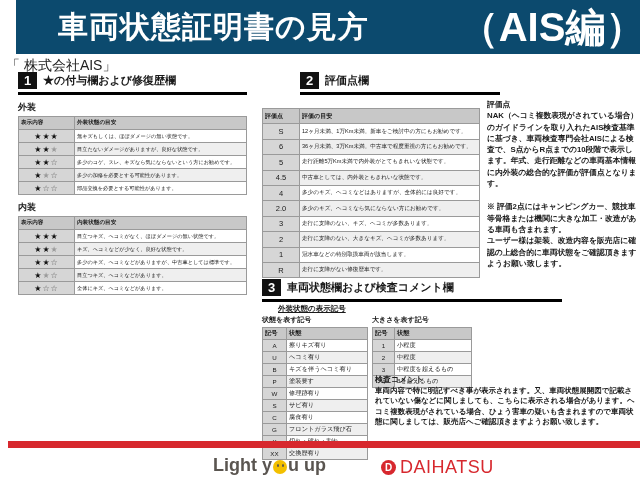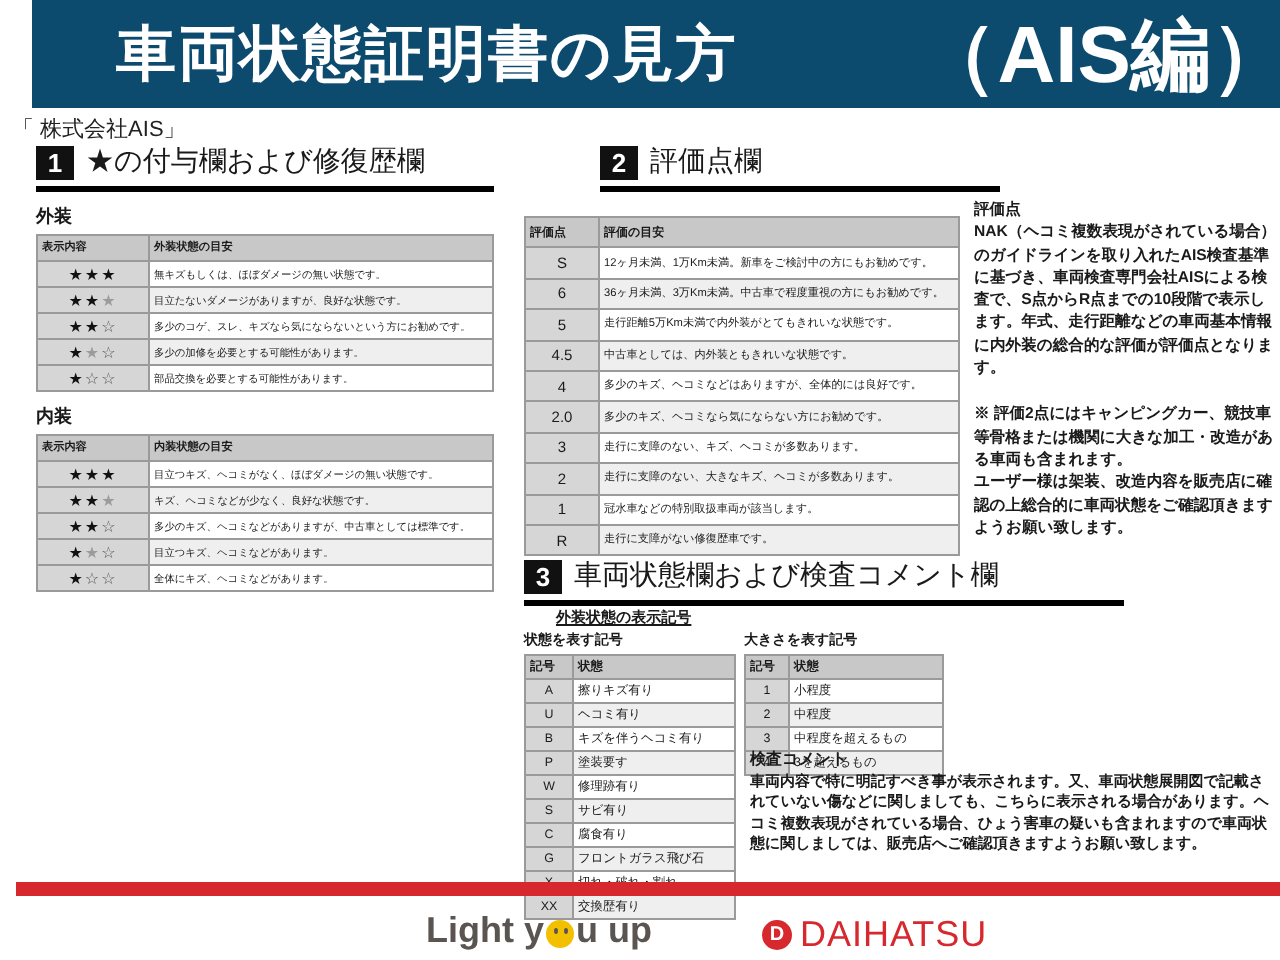--- a/index.html
+++ b/index.html
@@ -12,30 +12,30 @@
     color: #1a1a1a;
   }
   
   .banner {
     position: absolute; left: 16px; top: 0; width: 640px; height: 54px;
     background: #0c4a6e; color: #fff;
     display: flex; align-items: center;
   }
   .banner-title { font-size: 30px; font-weight: bold; margin-left: 42px; letter-spacing: 1px; }
   .banner-edition { font-size: 40px; font-weight: bold; margin-left: 90px; }
-  .company { position: absolute; left: 6px; top: 57px; font-size: 11px; color: #222; }
+  .company { position: absolute; left: 6px; top: 57px; font-size: 14px; color: #222; }
 
   
   .sec-head { display: flex; align-items: center; gap: 6px; border-bottom: 3px solid #000; padding-bottom: 3px; }
   .sec-num {
     background: #111; color: #fff; min-width: 19px; height: 17px;
     display: flex; align-items: center; justify-content: center;
     font-size: 13px; font-weight: bold;
   }
-  .sec-title { font-weight: normal; font-size: 14px; white-space: nowrap; }
+  .sec-title { font-weight: bold; font-size: 11px; white-space: nowrap; }
 
   
   table { border-collapse: collapse; width: 100%; table-layout: fixed; }
   th, td { border: 1px solid #9a9a9a; padding: 1px 2px; white-space: nowrap; overflow: hidden; text-align: left; }
   th { background: #c8c8c8; font-weight: bold; }
   td.sym { background: #d6d6d6; text-align: center; }
   tbody tr:nth-child(even) td:not(.sym) { background: #efefef; }
   .st.f { color: #111; } .st.h { color: #9b9b9b; } .st.e { color: #555; }
 
   

